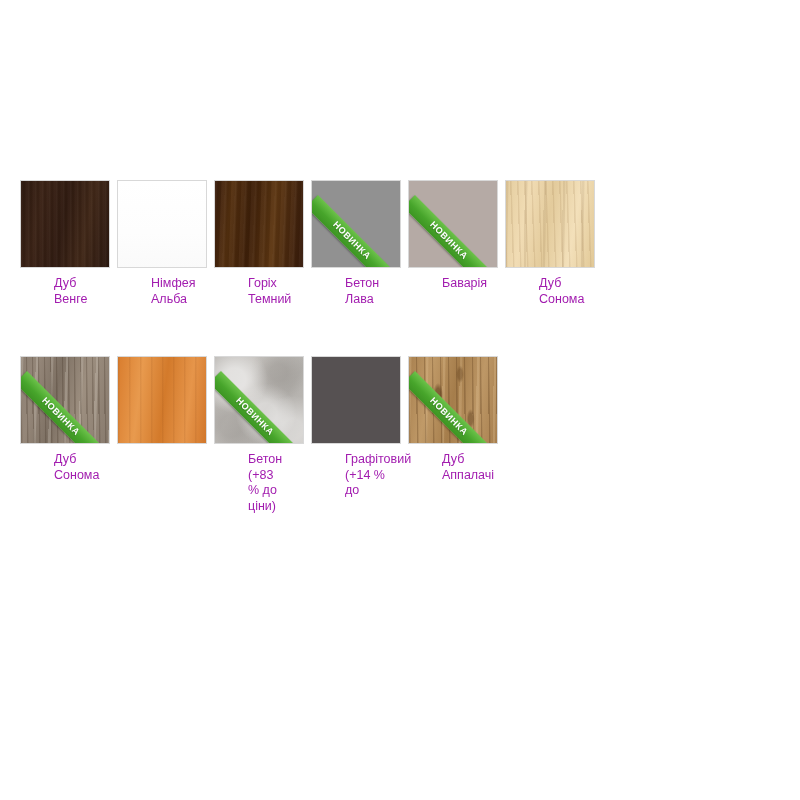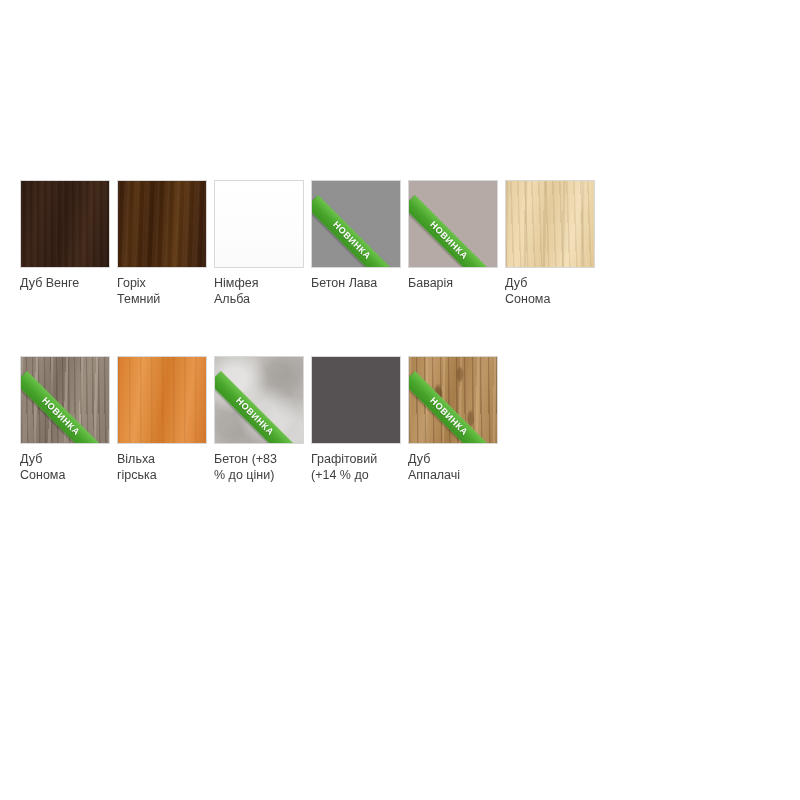--- a/index.html
+++ b/index.html
@@ -82,24 +82,25 @@
     padding-right: 38px;
     font-family: "Liberation Sans", sans-serif;
     text-shadow: 0 1px 1px rgba(0,0,0,.25);
   }
 
   
   .swatch-label {
     margin-top: 8px;
     font-size: 12.5px;
     line-height: 15.5px;
-    color: #404040;
+    color: #a21caf;
     font-family: "Liberation Sans", sans-serif;
     white-space: pre-line;
     word-break: normal;
+    margin-left: 34px;
   }
 
   
 
   
   .tex-venge {
     background:
       repeating-linear-gradient(90deg,
         rgba(255,255,255,.035) 0px, rgba(255,255,255,.035) 1px,
         rgba(0,0,0,.05) 2px, rgba(0,0,0,.05) 4px,
@@ -221,34 +222,34 @@
 
     <div class="swatch-cell">
       <div class="swatch-tile">
         <div class="tex tex-venge"></div>
       </div>
       <div class="swatch-label">Дуб Венге</div>
     </div>
 
     <div class="swatch-cell">
       <div class="swatch-tile">
+        <div class="tex tex-white"></div>
+      </div>
+      <div class="swatch-label">Німфея
+Альба</div>
+    </div>
+
+    <div class="swatch-cell">
+      <div class="swatch-tile">
         <div class="tex tex-walnut"></div>
       </div>
       <div class="swatch-label">Горіх
 Темний</div>
     </div>
 
-    <div class="swatch-cell">
-      <div class="swatch-tile">
-        <div class="tex tex-white"></div>
-      </div>
-      <div class="swatch-label">Німфея
-Альба</div>
-    </div>
-
 
     <div class="swatch-cell">
       <div class="swatch-tile">
         <div class="tex tex-lava"></div>
         <div class="ribbon">
           <div class="ribbon-band">
             <span>НОВИНКА</span>
           </div>
         </div>
       </div>
@@ -289,22 +290,20 @@
         </div>
       </div>
       <div class="swatch-label">Дуб
 Сонома</div>
     </div>
 
     <div class="swatch-cell">
       <div class="swatch-tile">
         <div class="tex tex-alder"></div>
       </div>
-      <div class="swatch-label">Вільха
-гірська</div>
     </div>
 
 
     <div class="swatch-cell">
       <div class="swatch-tile">
         <div class="tex tex-concrete"></div>
         <div class="ribbon">
           <div class="ribbon-band">
             <span>НОВИНКА</span>
           </div>

